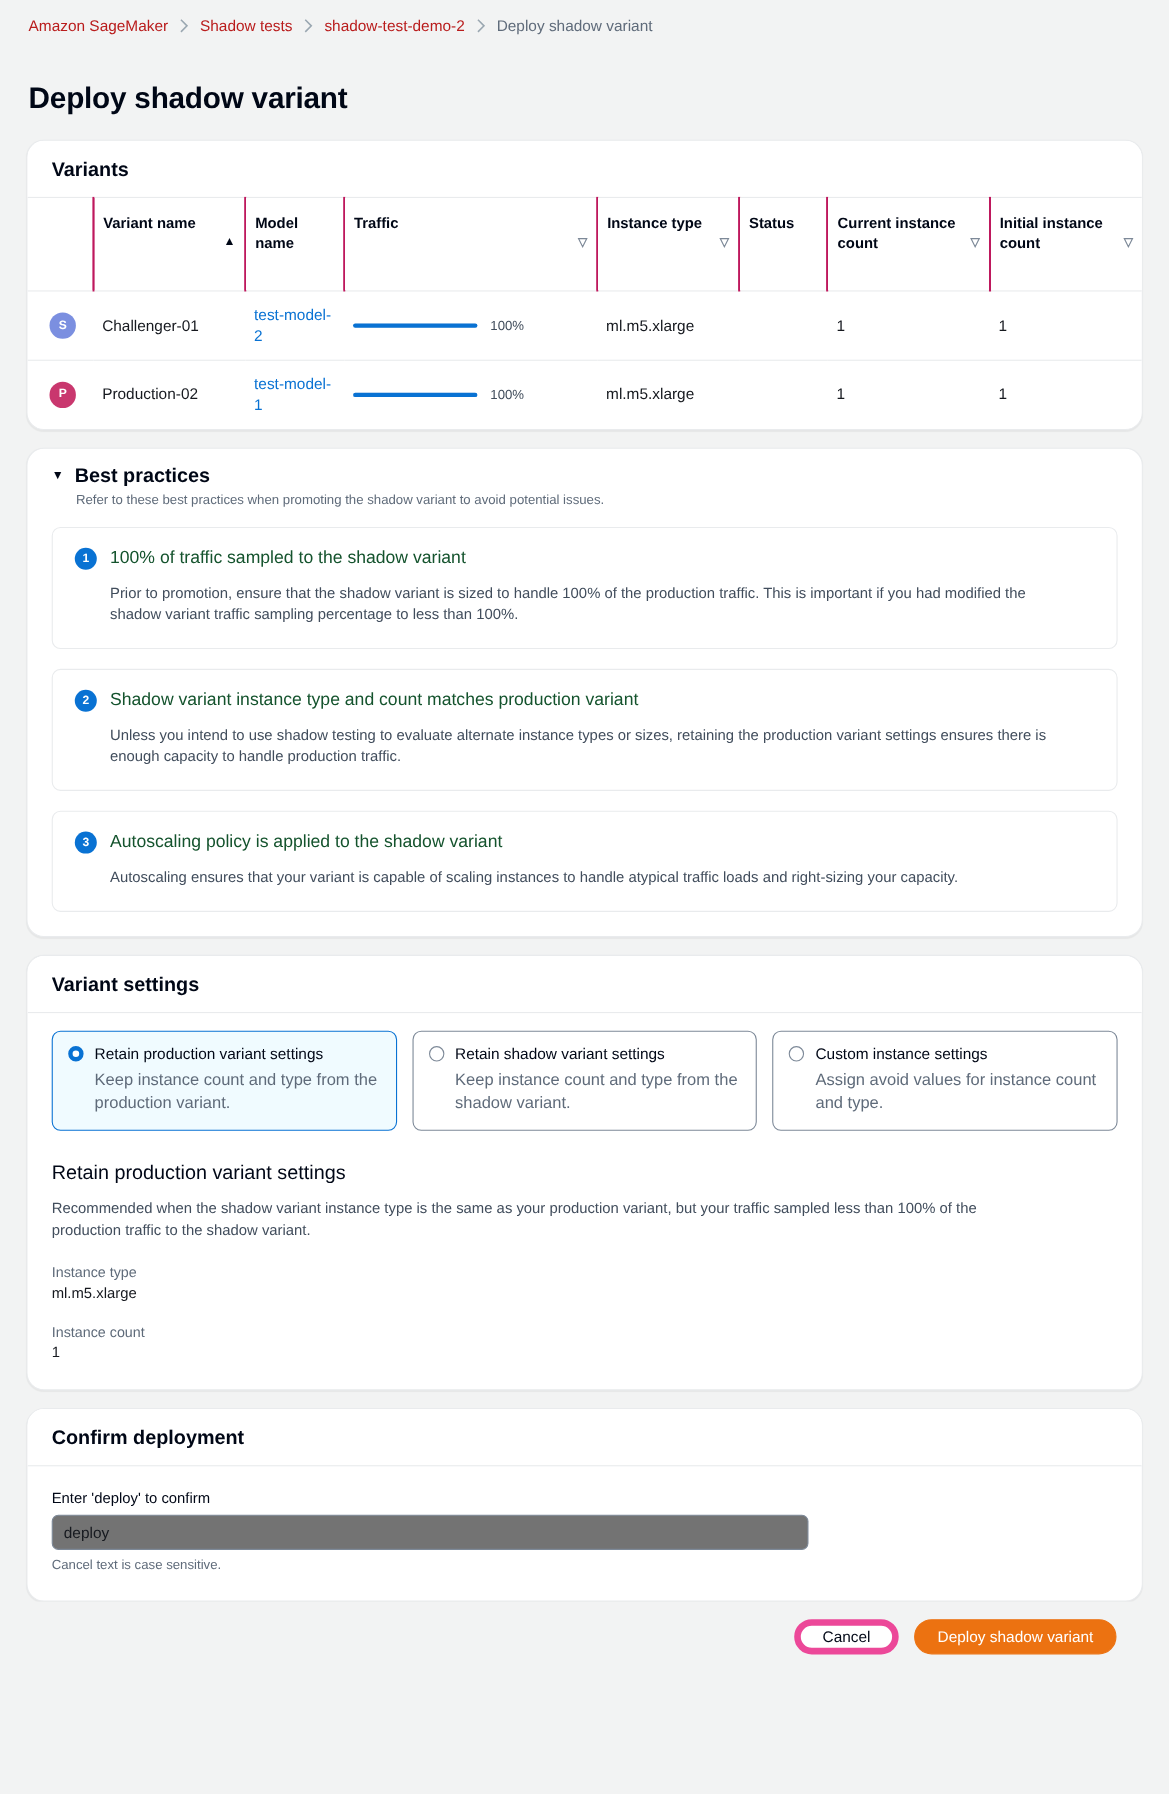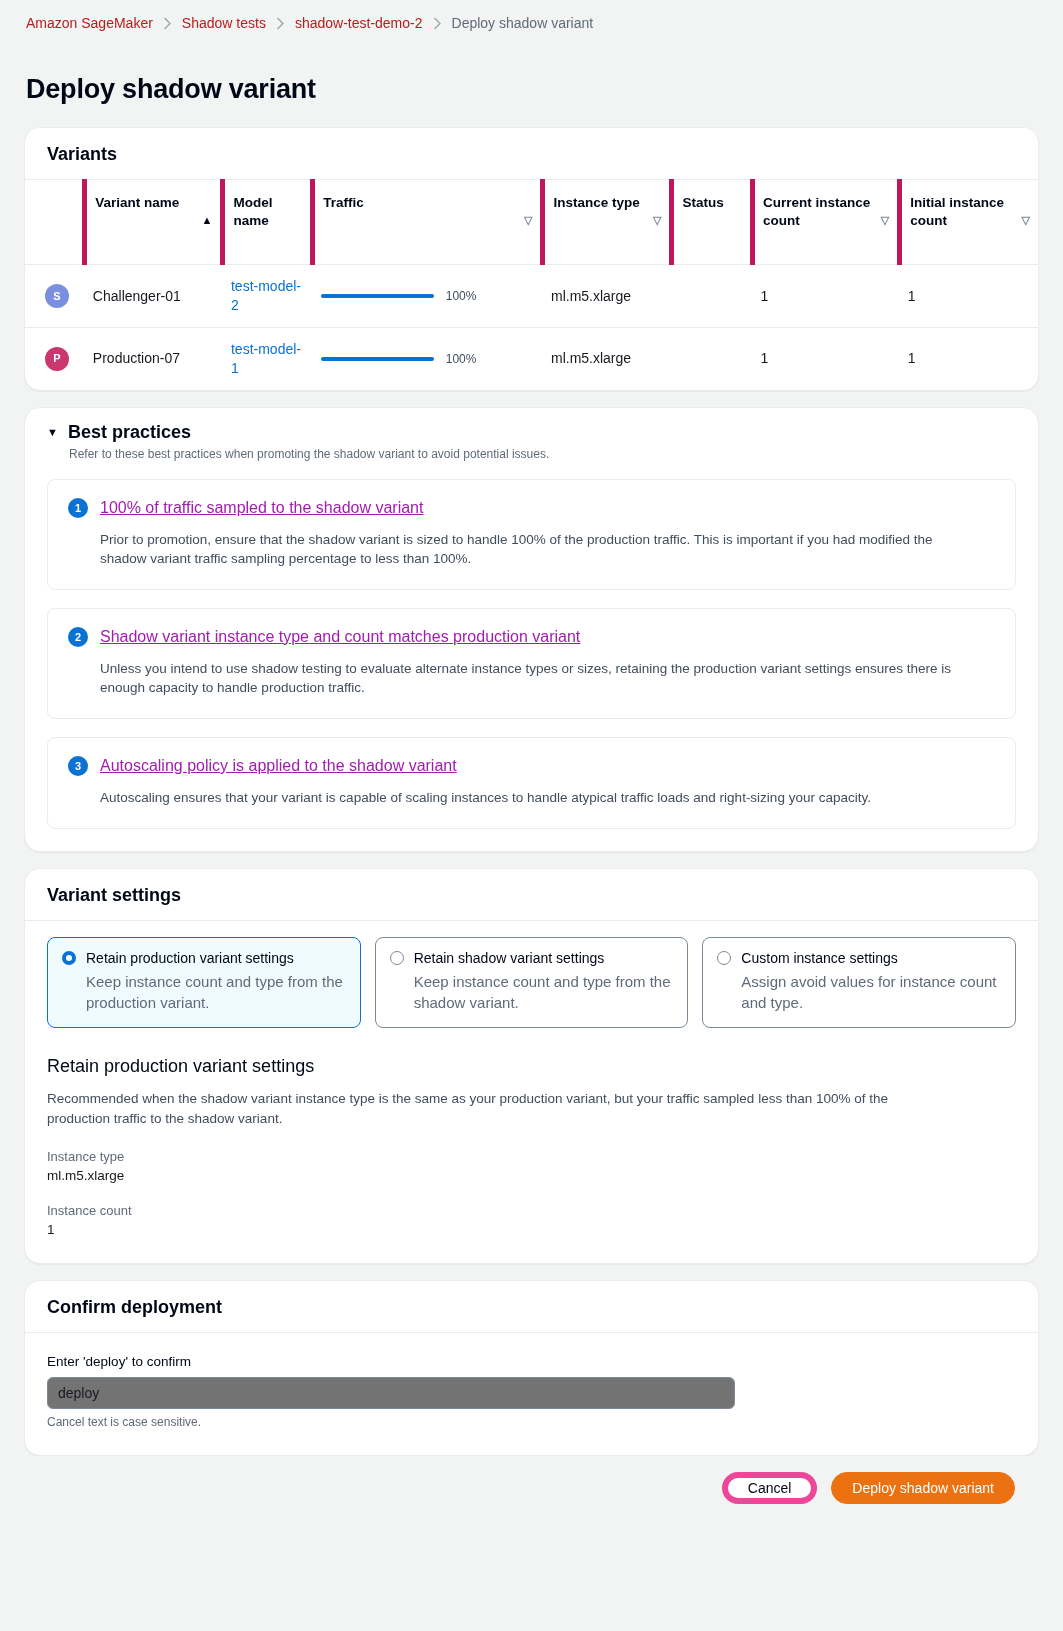--- a/index.html
+++ b/index.html
@@ -59,21 +59,21 @@
     border-bottom:1px solid #e9ebed;
     border-top:1px solid #e9ebed;
     background:#ffffff;
     position:relative;
   }
   table.variants thead th .th-inner {
     display:flex; align-items:flex-start; justify-content:space-between; gap:8px;
     min-height:56px;
   }
   table.variants thead th .th-label { line-height:1.3; }
-  .th-divider { border-left:5px solid #be185d; }
+  .th-divider { border-left:2px solid #be185d; }
   .sort-asc { font-size:11px; color:#000716; padding-top:20px; }
   .sort-none { font-size:11px; color:#7d8998; padding-top:20px; }
   table.variants tbody td {
     font-size:14px; color:#16191f;
     padding:12px 8px; vertical-align:middle;
     border-bottom:1px solid #e9ebed;
     line-height:1.35;
   }
   table.variants tbody tr:last-child td { border-bottom:none; }
   .badge {
@@ -107,21 +107,21 @@
     padding:18px 20px 20px 20px; margin-bottom:18px;
     background:#ffffff;
   }
   .bp-card:last-child { margin-bottom:0; }
   .bp-title-row { display:flex; align-items:center; gap:12px; }
   .bp-num {
     width:20px; height:20px; border-radius:50%;
     background:#0972d3; color:#fff; font-size:11px; font-weight:700;
     display:flex; align-items:center; justify-content:center; flex:0 0 20px;
   }
-  .bp-title { font-size:16px; color:#a21caf;text-decoration:underline; }
+  .bp-title { font-size:16px; color:#14532d; }
   .bp-text {
     font-size:13.5px; color:#414d5c; line-height:1.45;
     margin:12px 0 0 32px; max-width:860px;
   }
 
   
   .vs-body { padding:16px 22px 26px 22px; }
   .radio-row { display:flex; gap:14px; }
   .radio-card {
     flex:1 1 0; border:1px solid #7d8998; border-radius:8px;
@@ -275,21 +275,21 @@
           </td>
           <td>ml.m5.xlarge</td>
           <td></td>
           <td>1</td>
           <td>1</td>
         </tr>
         <tr>
           <td>
             <div class="badge badge-p">P</div>
           </td>
-          <td>Production-07</td>
+          <td>Production-02</td>
           <td>
             <a class="model-link">test-model-1</a>
           </td>
           <td>
             <div class="traffic-cell">
               <div class="bar-track">
                 <div class="bar-fill" id="bar1" style="width: 100%;"></div>
               </div>
               <span class="traffic-pct">100%</span>
             </div>

